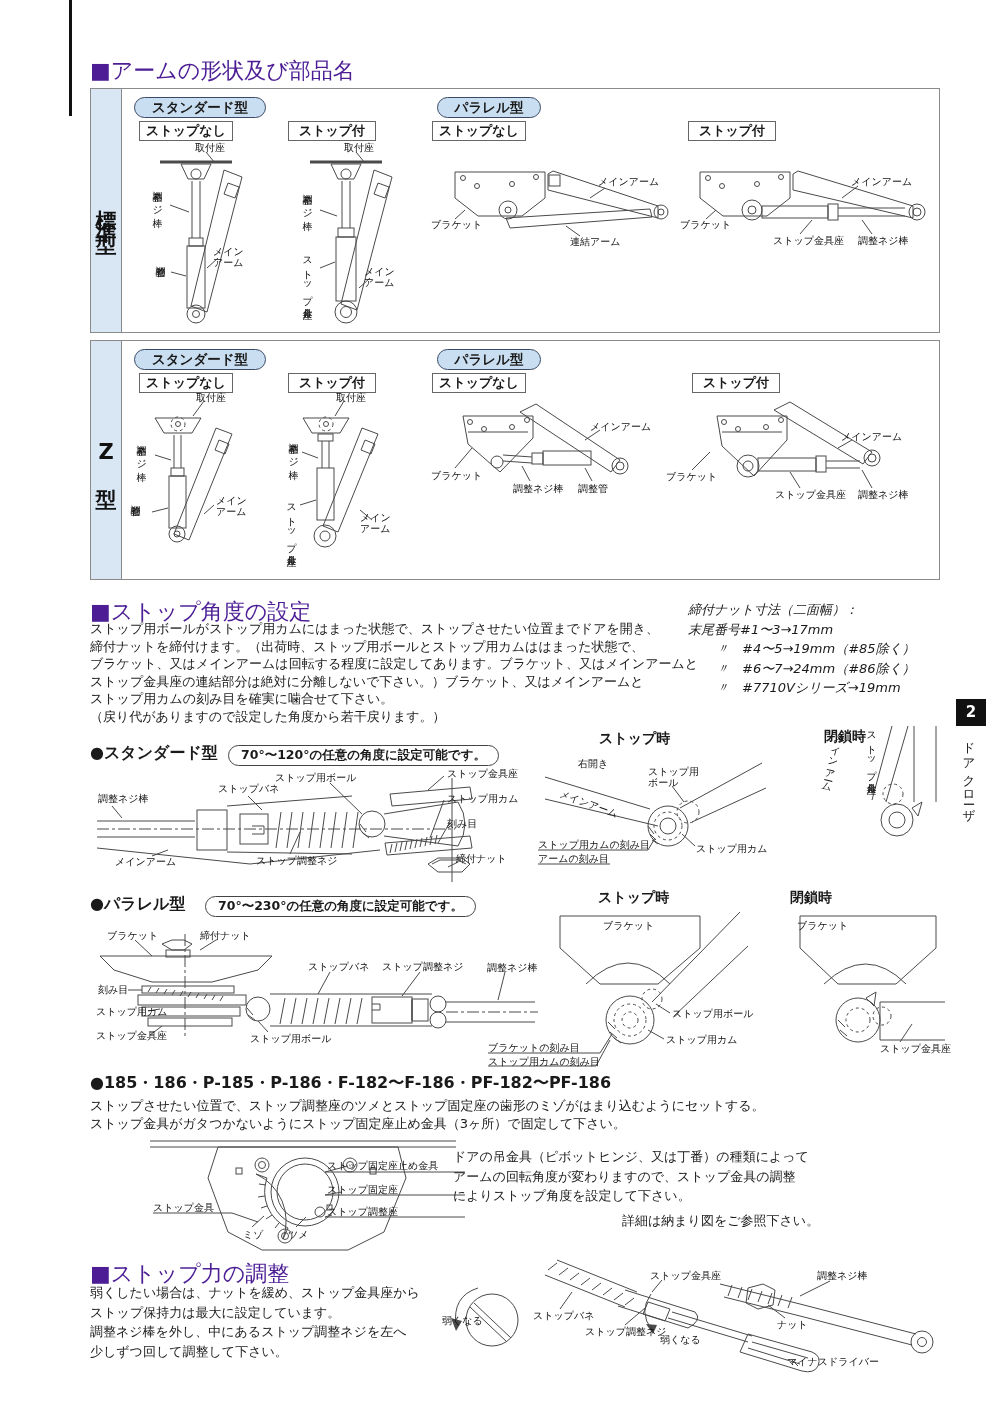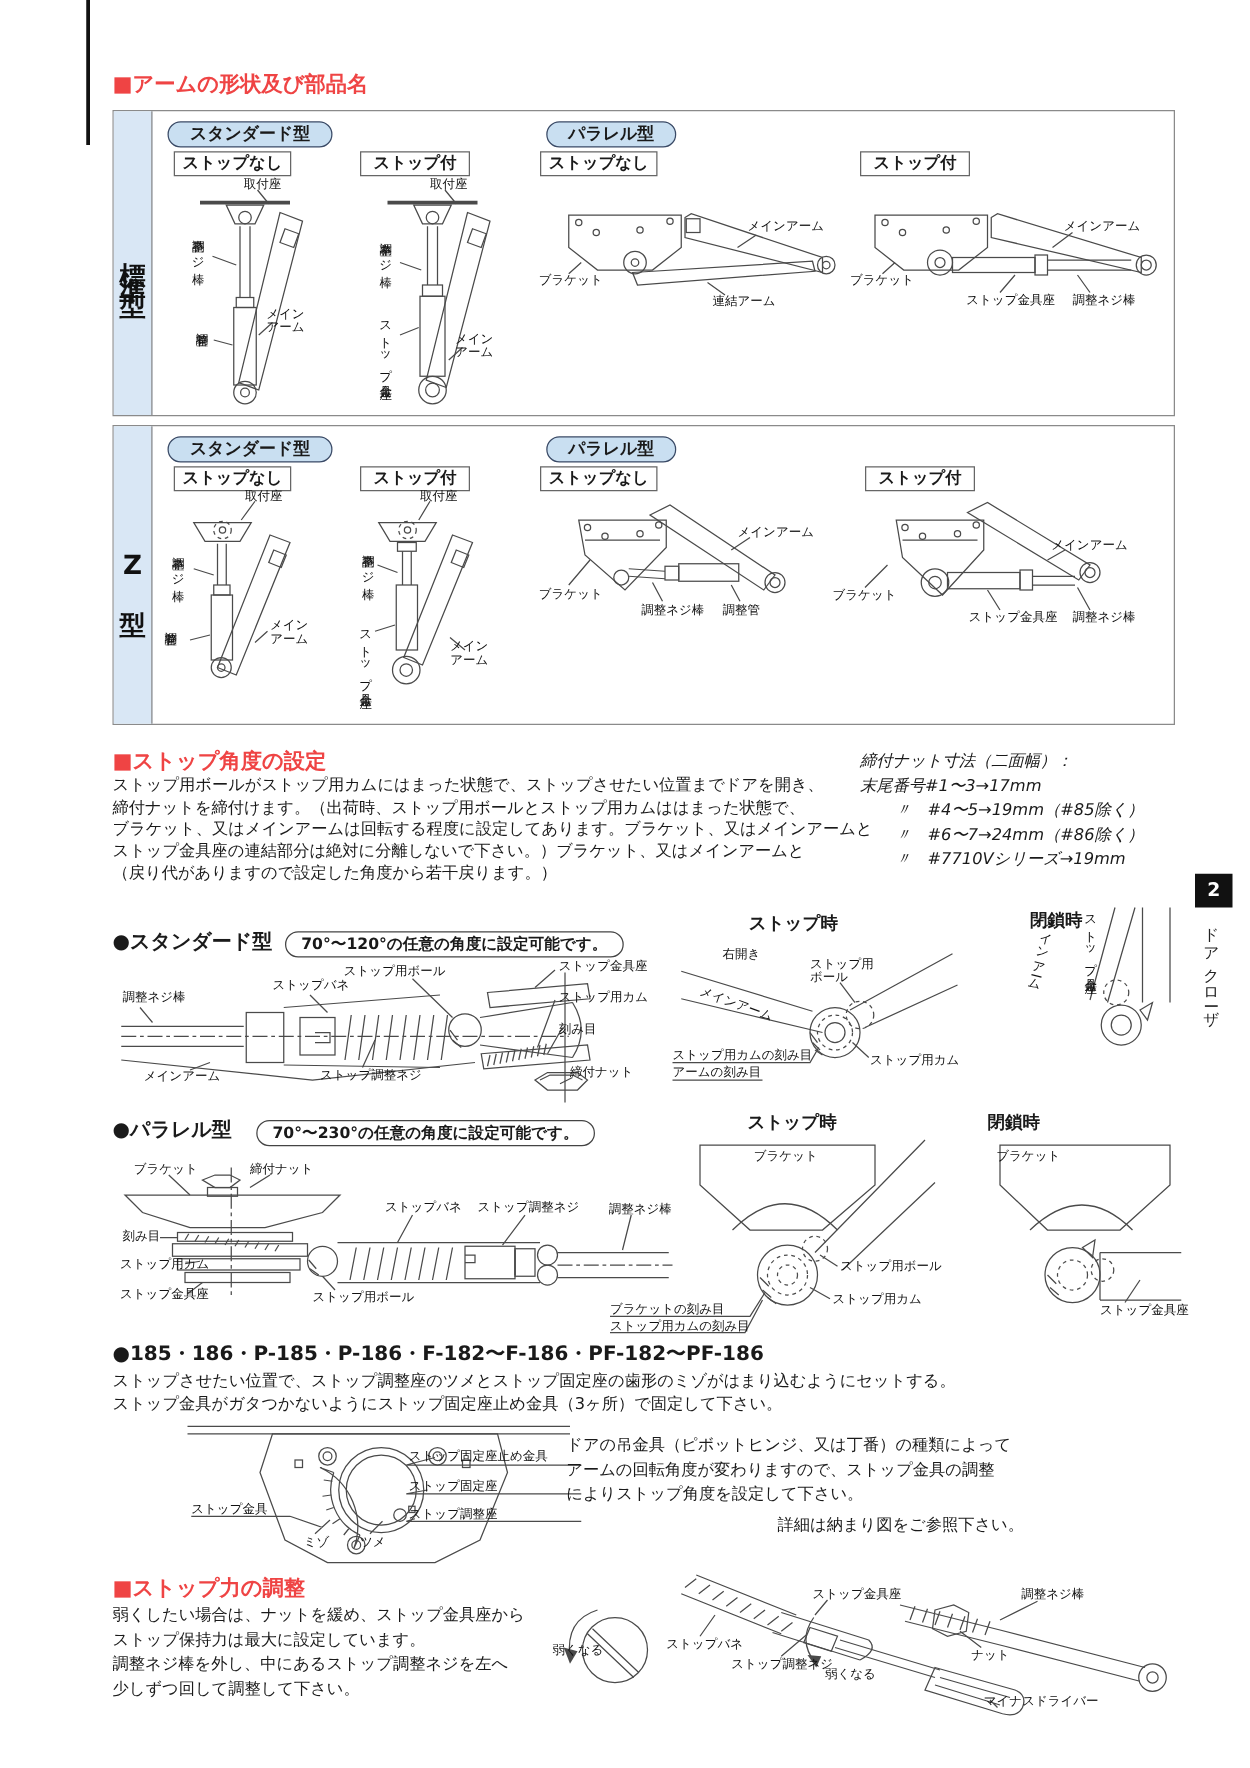--- a/index.html
+++ b/index.html
@@ -1,30 +1,30 @@
 <!DOCTYPE html>
 <html><head>
 <meta charset="utf-8">
 <style>
   html,body{margin:0;padding:0;background:#fff;}
   .page{position:relative;width:1000px;height:1414px;background:#fff;overflow:hidden;
         font-family:"DejaVu Sans","Liberation Sans",sans-serif;color:#1a1a1a;}
   .crop{position:absolute;left:69px;top:0;width:3px;height:116px;background:#111;}
-  .h1{position:absolute;font-size:17px;font-weight:bold;color:#ef4444;white-space:nowrap;}
+  .h1{position:absolute;font-size:22px;font-weight:normal;color:#4c1d95;white-space:nowrap;}
   .typebox{position:absolute;border:1px solid #8a8a8a;background:#fff;}
   .strip{position:absolute;left:0;top:0;bottom:0;width:30px;background:#d9e7f5;border-right:1px solid #8a8a8a;
          display:flex;align-items:center;justify-content:center;}
   .striptext{writing-mode:vertical-rl;text-orientation:upright;font-size:21px;font-weight:bold;letter-spacing:12px;color:#111;}
   .pill{position:absolute;background:#c9dff1;border:1.5px solid #3a4a66;border-radius:12px;height:19px;
         font-size:13.5px;font-weight:bold;text-align:center;line-height:19px;white-space:nowrap;padding:0 6px;}
   .vlabel{position:absolute;background:#fff;border:1px solid #666;height:18px;font-size:13px;font-weight:bold;
         text-align:center;line-height:18px;white-space:nowrap;}
   .lb{position:absolute;font-size:10px;white-space:nowrap;color:#111;line-height:11px;}
   .lb.v{writing-mode:vertical-rl;text-orientation:upright;letter-spacing:1px;}
-  .lb.pre{white-space:pre-line;text-align:right;}
+  .lb.pre{white-space:pre-line;text-align:left;}
   .bb{position:absolute;font-size:14px;font-weight:bold;white-space:nowrap;margin-left:43px;}
   .sub{position:absolute;font-size:16px;font-weight:bold;white-space:nowrap;}
   .notepill{position:absolute;border:1.3px solid #444;border-radius:12px;font-size:12.5px;font-weight:bold;
         padding:1px 12px;white-space:nowrap;background:#fff;}
   .body13{position:absolute;font-size:13px;line-height:17.5px;white-space:nowrap;}
   .body13 div{white-space:nowrap;}
   .nut13{position:absolute;font-size:13px;line-height:19.5px;font-style:italic;}
   .nut13 .ind{padding-left:28px;}
   .pagenum{position:absolute;left:956px;top:699px;width:30px;height:27px;background:#111;color:#fff;
         font-size:15px;font-weight:bold;text-align:center;line-height:27px;}
@@ -363,20 +363,21 @@
   <span class="lb" style="left:666px;top:471px">ブラケット</span>
   <span class="lb" style="left:775px;top:489px">ストップ金具座</span>
   <span class="lb" style="left:858px;top:489px">調整ネジ棒</span>
 
   <div class="h1" style="left:90px;top:597px">■ストップ角度の設定</div>
   <div class="body13" style="left:90px;top:620px">
     <div>ストップ用ボールがストップ用カムにはまった状態で、ストップさせたい位置までドアを開き、</div>
     <div>締付ナットを締付けます。（出荷時、ストップ用ボールとストップ用カムははまった状態で、</div>
     <div>ブラケット、又はメインアームは回転する程度に設定してあります。ブラケット、又はメインアームと</div>
     <div>ストップ金具座の連結部分は絶対に分離しないで下さい。）ブラケット、又はメインアームと</div>
+    <div>ストップ用カムの刻み目を確実に噛合せて下さい。</div>
     <div>（戻り代がありますので設定した角度から若干戻ります。）</div>
   </div>
   <div class="nut13" style="left:688px;top:600px">
     <div>締付ナット寸法（二面幅）：</div>
     <div>末尾番号#1〜3→17mm</div>
     <div class="ind">〃　#4〜5→19mm（#85除く）</div>
     <div class="ind">〃　#6〜7→24mm（#86除く）</div>
     <div class="ind">〃　#7710Vシリーズ→19mm</div>
   </div>
   <div class="pagenum">2</div>

